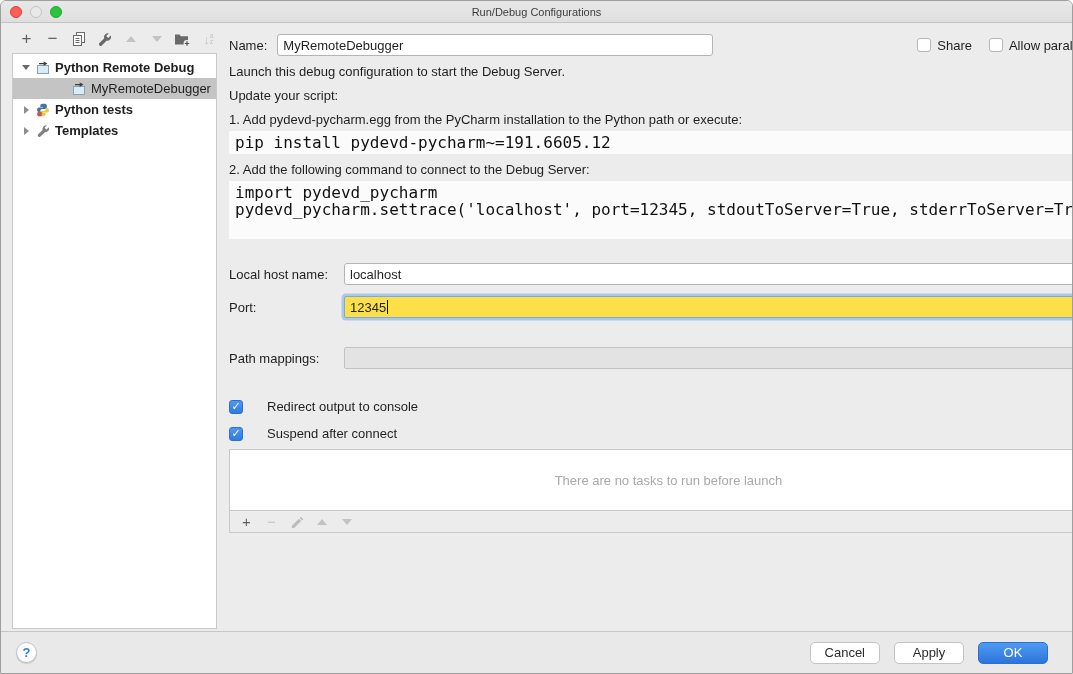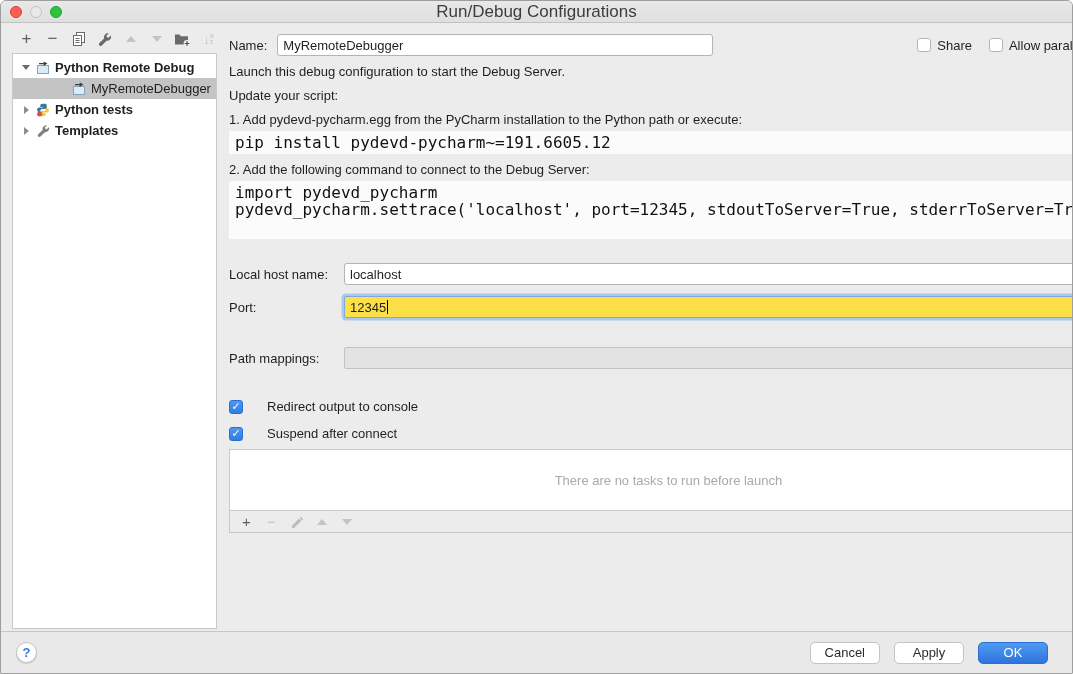--- a/index.html
+++ b/index.html
@@ -10,21 +10,21 @@
             border:1px solid #9e9e9e; border-radius:6px 6px 1px 1px; overflow:hidden; }
 
   
   .titlebar { position:relative; height:22px; background:linear-gradient(#e8e8e8,#dfdfdf);
               border-bottom:1px solid #c2c2c2; display:flex; align-items:center; justify-content:center; }
   .traffic { position:absolute; left:9px; top:5px; display:flex; gap:8px; }
   .light { width:12px; height:12px; border-radius:50%; }
   .light.close { background:#f95f57; border:1px solid #de3d34; }
   .light.min   { background:#e9e9e9; border:1px solid #c2c2c2; }
   .light.zoom  { background:#2ec23f; border:1px solid #1da72f; }
-  .title { font-size:17px; color:#3d3d3d; }
+  .title { font-size:11px; color:#3d3d3d; }
 
   .main { display:flex; height:610px; }
 
   
   .sidebar { width:325px; display:flex; flex-direction:column; }
   .side-toolbar { height:28px; display:flex; align-items:center; gap:9px; padding:4px 0 0 17px; }
   .tbi { width:17px; height:16px; display:flex; align-items:center; justify-content:center;
          color:#5f5f5f; font-size:16px; cursor:default; }
   .tbi.disabled { color:#c3c3c3; }
   .glyph-plusminus { font-size:17px; line-height:14px; font-weight:400; }

